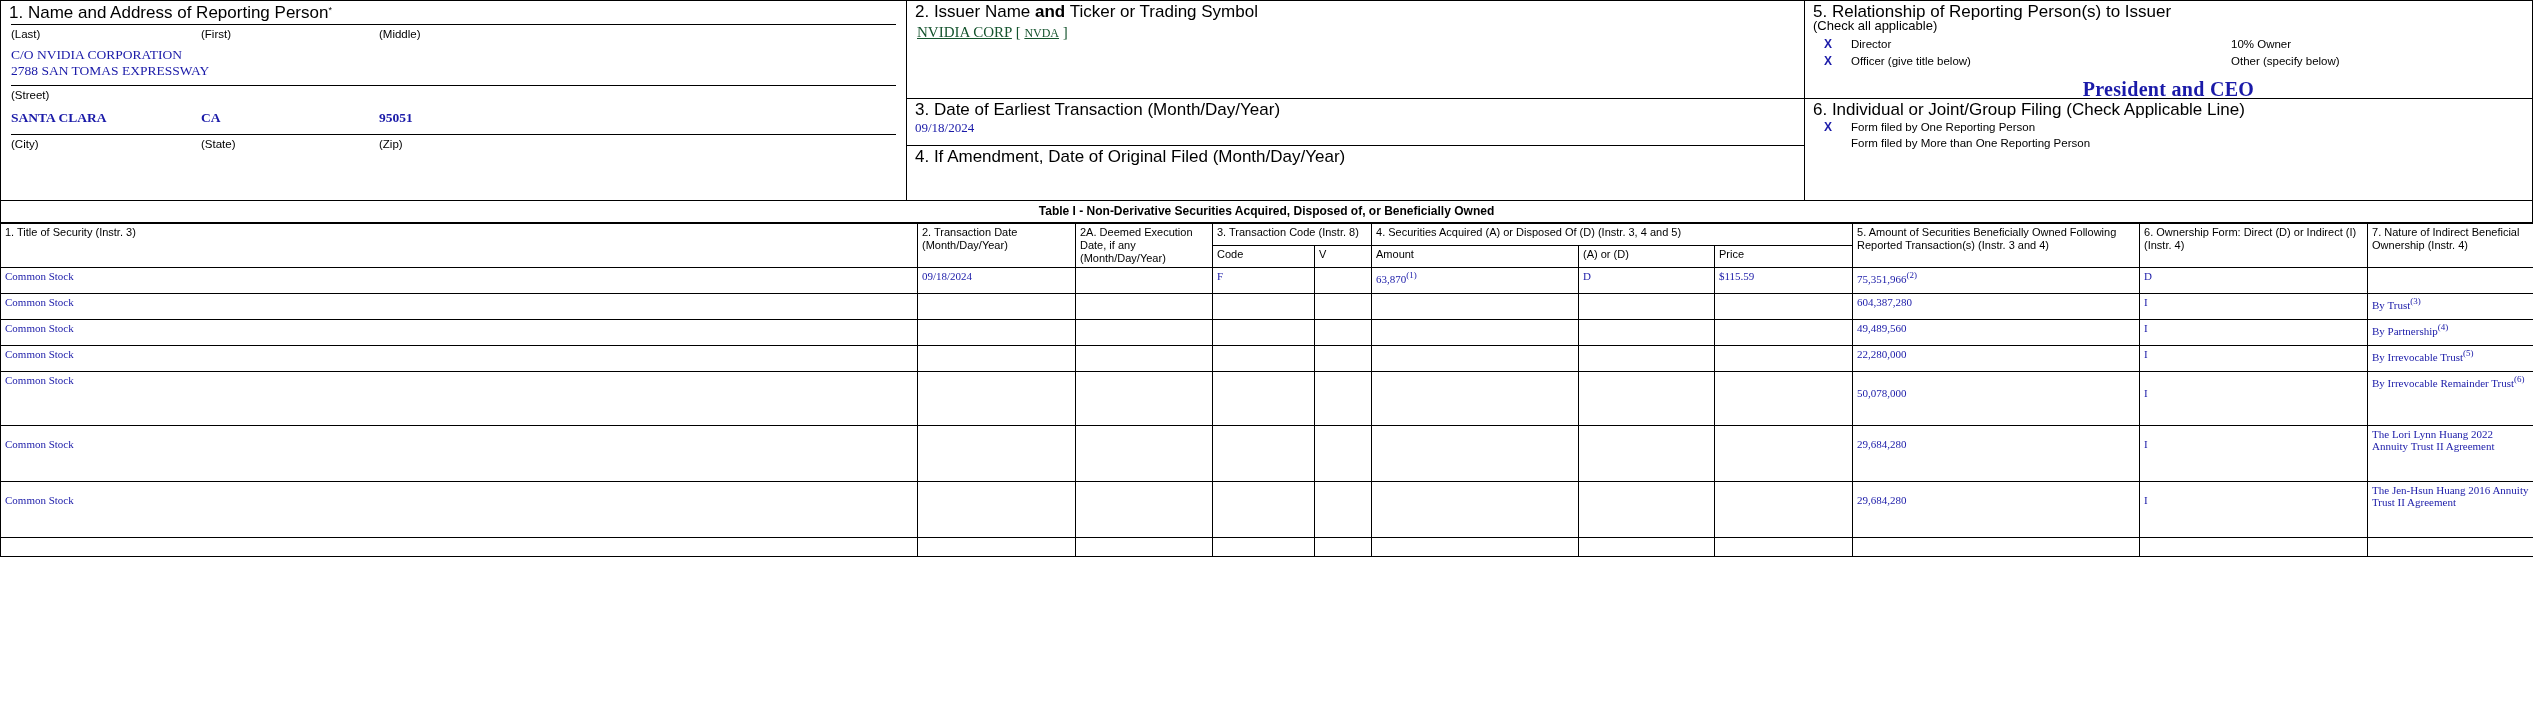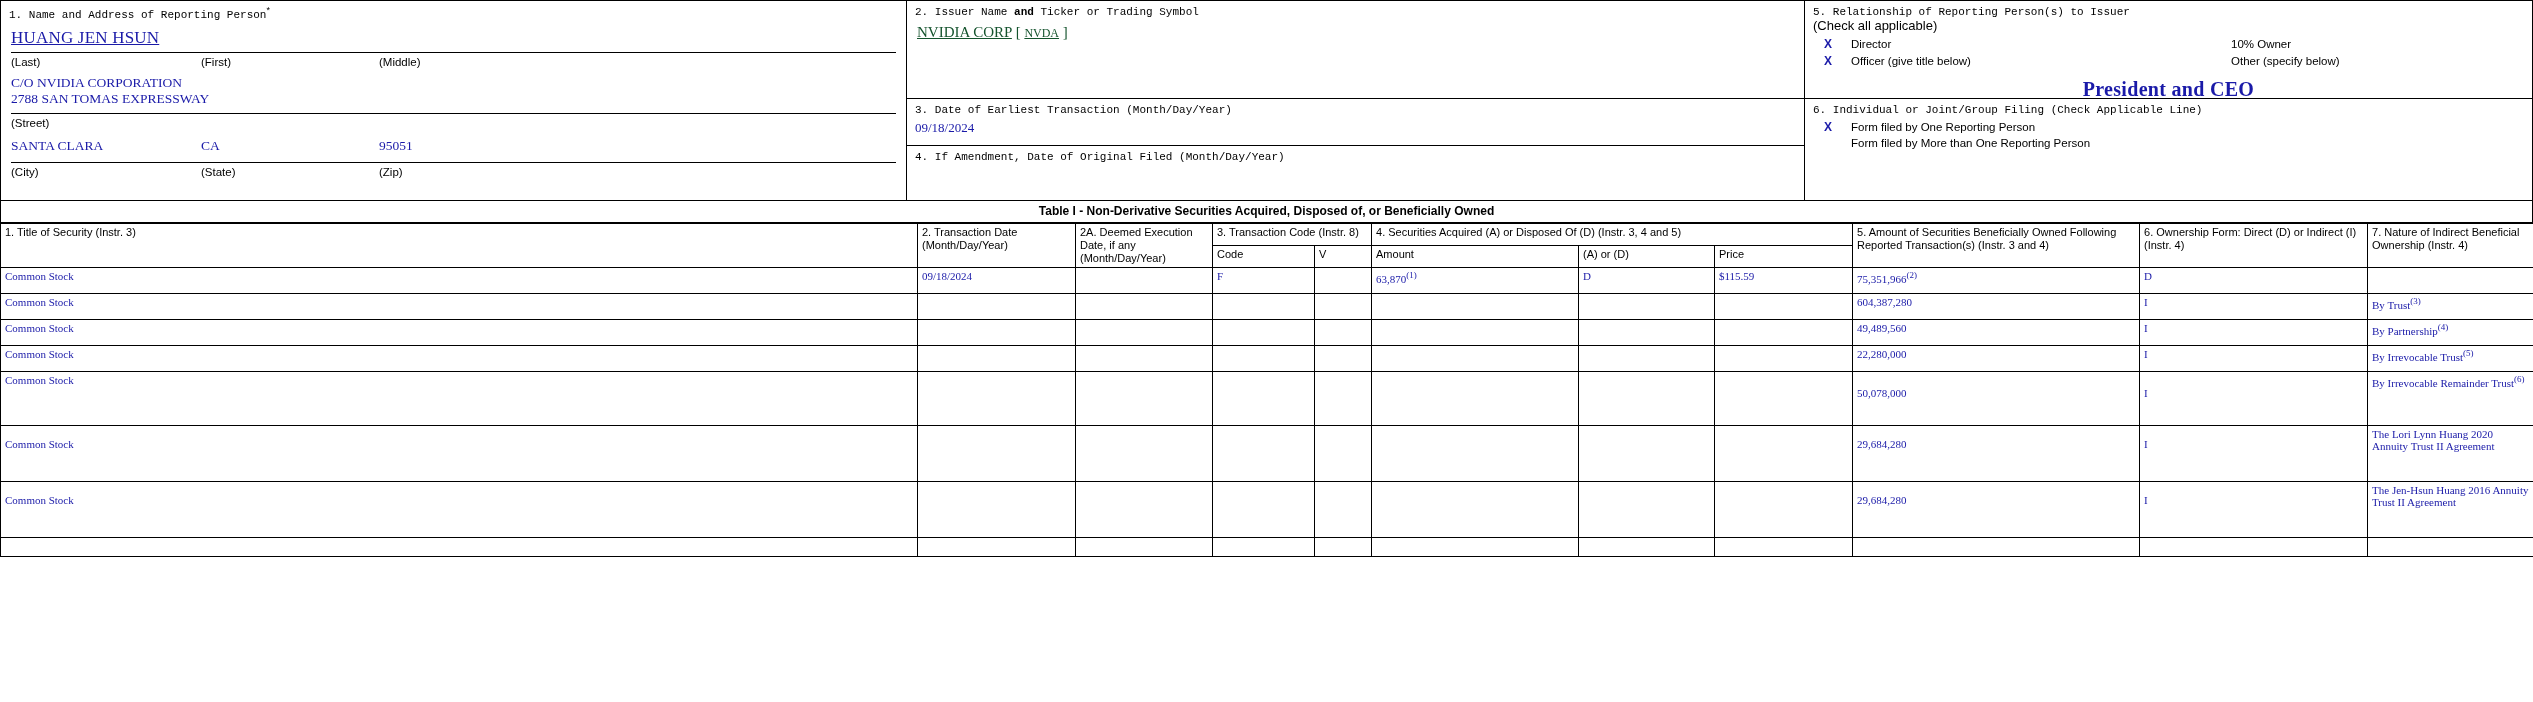--- a/index.html
+++ b/index.html
@@ -27,21 +27,21 @@
     width: 2533px;
     box-sizing: border-box;
     border: 1px solid #000;
     border-bottom: none;
   }
   .col1 { width: 906px; box-sizing: border-box; border-right: 1px solid #000; position: relative; }
   .col2 { width: 898px; box-sizing: border-box; border-right: 1px solid #000; position: relative; }
   .col3 { flex: 1; box-sizing: border-box; position: relative; }
 
   .cellpad { padding: 4px 8px 0 8px; }
-  .lbl { font-size: 11px; line-height: 14px; font-family: Liberation Mono, monospace; }
+  .lbl { font-size: 17px; line-height: 14px; }
   .lbl-sm { font-size: 13px; line-height: 14px; }
 
   
   .b1-name {
     font-family: "Liberation Serif", serif;
     font-size: 17px;
     color: #1a1aa8;
     text-decoration: underline;
     padding: 6px 0 0 10px;
     letter-spacing: .2px;
@@ -65,20 +65,21 @@
     color: #1a1aa8;
     line-height: 16px;
     padding: 7px 0 0 10px;
   }
   .cityline {
     font-family: "Liberation Serif", serif;
     font-size: 13.5px;
     color: #1a1aa8;
     display: flex;
     padding: 9px 0 0 0;
+    font-weight: bold;
   }
   .cityline .t-a { padding-left: 10px; }
 
   
   .b2-issuer {
     font-family: "Liberation Serif", serif;
     font-size: 15px;
     color: #14532d;
     padding: 5px 0 0 10px;
   }
@@ -153,21 +154,20 @@
 <body>
 
 <div class="page">
 
   <div class="top">
 
     <div class="col1">
       <div class="cellpad" style="padding-bottom:0;">
         <span class="lbl">1. Name and Address of Reporting Person</span><sup>*</sup>
       </div>
-      <div class="b1-name">HUANG JEN HSUN</div>
       <div class="rule"></div>
       <div class="triple">
         <div class="t-a">(Last)</div>
         <div class="t-b">(First)</div>
         <div class="t-c">(Middle)</div>
       </div>
       <div class="addr">C/O NVIDIA CORPORATION</div>
       <div class="addr" style="padding-top:0;">2788 SAN TOMAS EXPRESSWAY</div>
       <div class="rule" style="margin-top:6px;"></div>
       <div class="triple">
@@ -358,21 +358,21 @@
         <td class="cellv" style="padding-top:12px;">Common Stock</td>
         <td class="cellv ctr"></td>
         <td></td>
         <td class="cellv ctr"></td>
         <td></td>
         <td class="cellv ctr"></td>
         <td class="cellv ctr"></td>
         <td class="cellv ctr"></td>
         <td class="cellv ctr" style="padding-top:12px;">29,684,280</td>
         <td class="cellv ctr" style="padding-top:12px;">I</td>
-        <td class="cellv">The Lori Lynn Huang 2020 Annuity Trust II Agreement</td>
+        <td class="cellv">The Lori Lynn Huang 2022 Annuity Trust II Agreement</td>
       </tr>
       <tr class="taller">
         <td class="cellv" style="padding-top:12px;">Common Stock</td>
         <td class="cellv ctr"></td>
         <td></td>
         <td class="cellv ctr"></td>
         <td></td>
         <td class="cellv ctr"></td>
         <td class="cellv ctr"></td>
         <td class="cellv ctr"></td>

